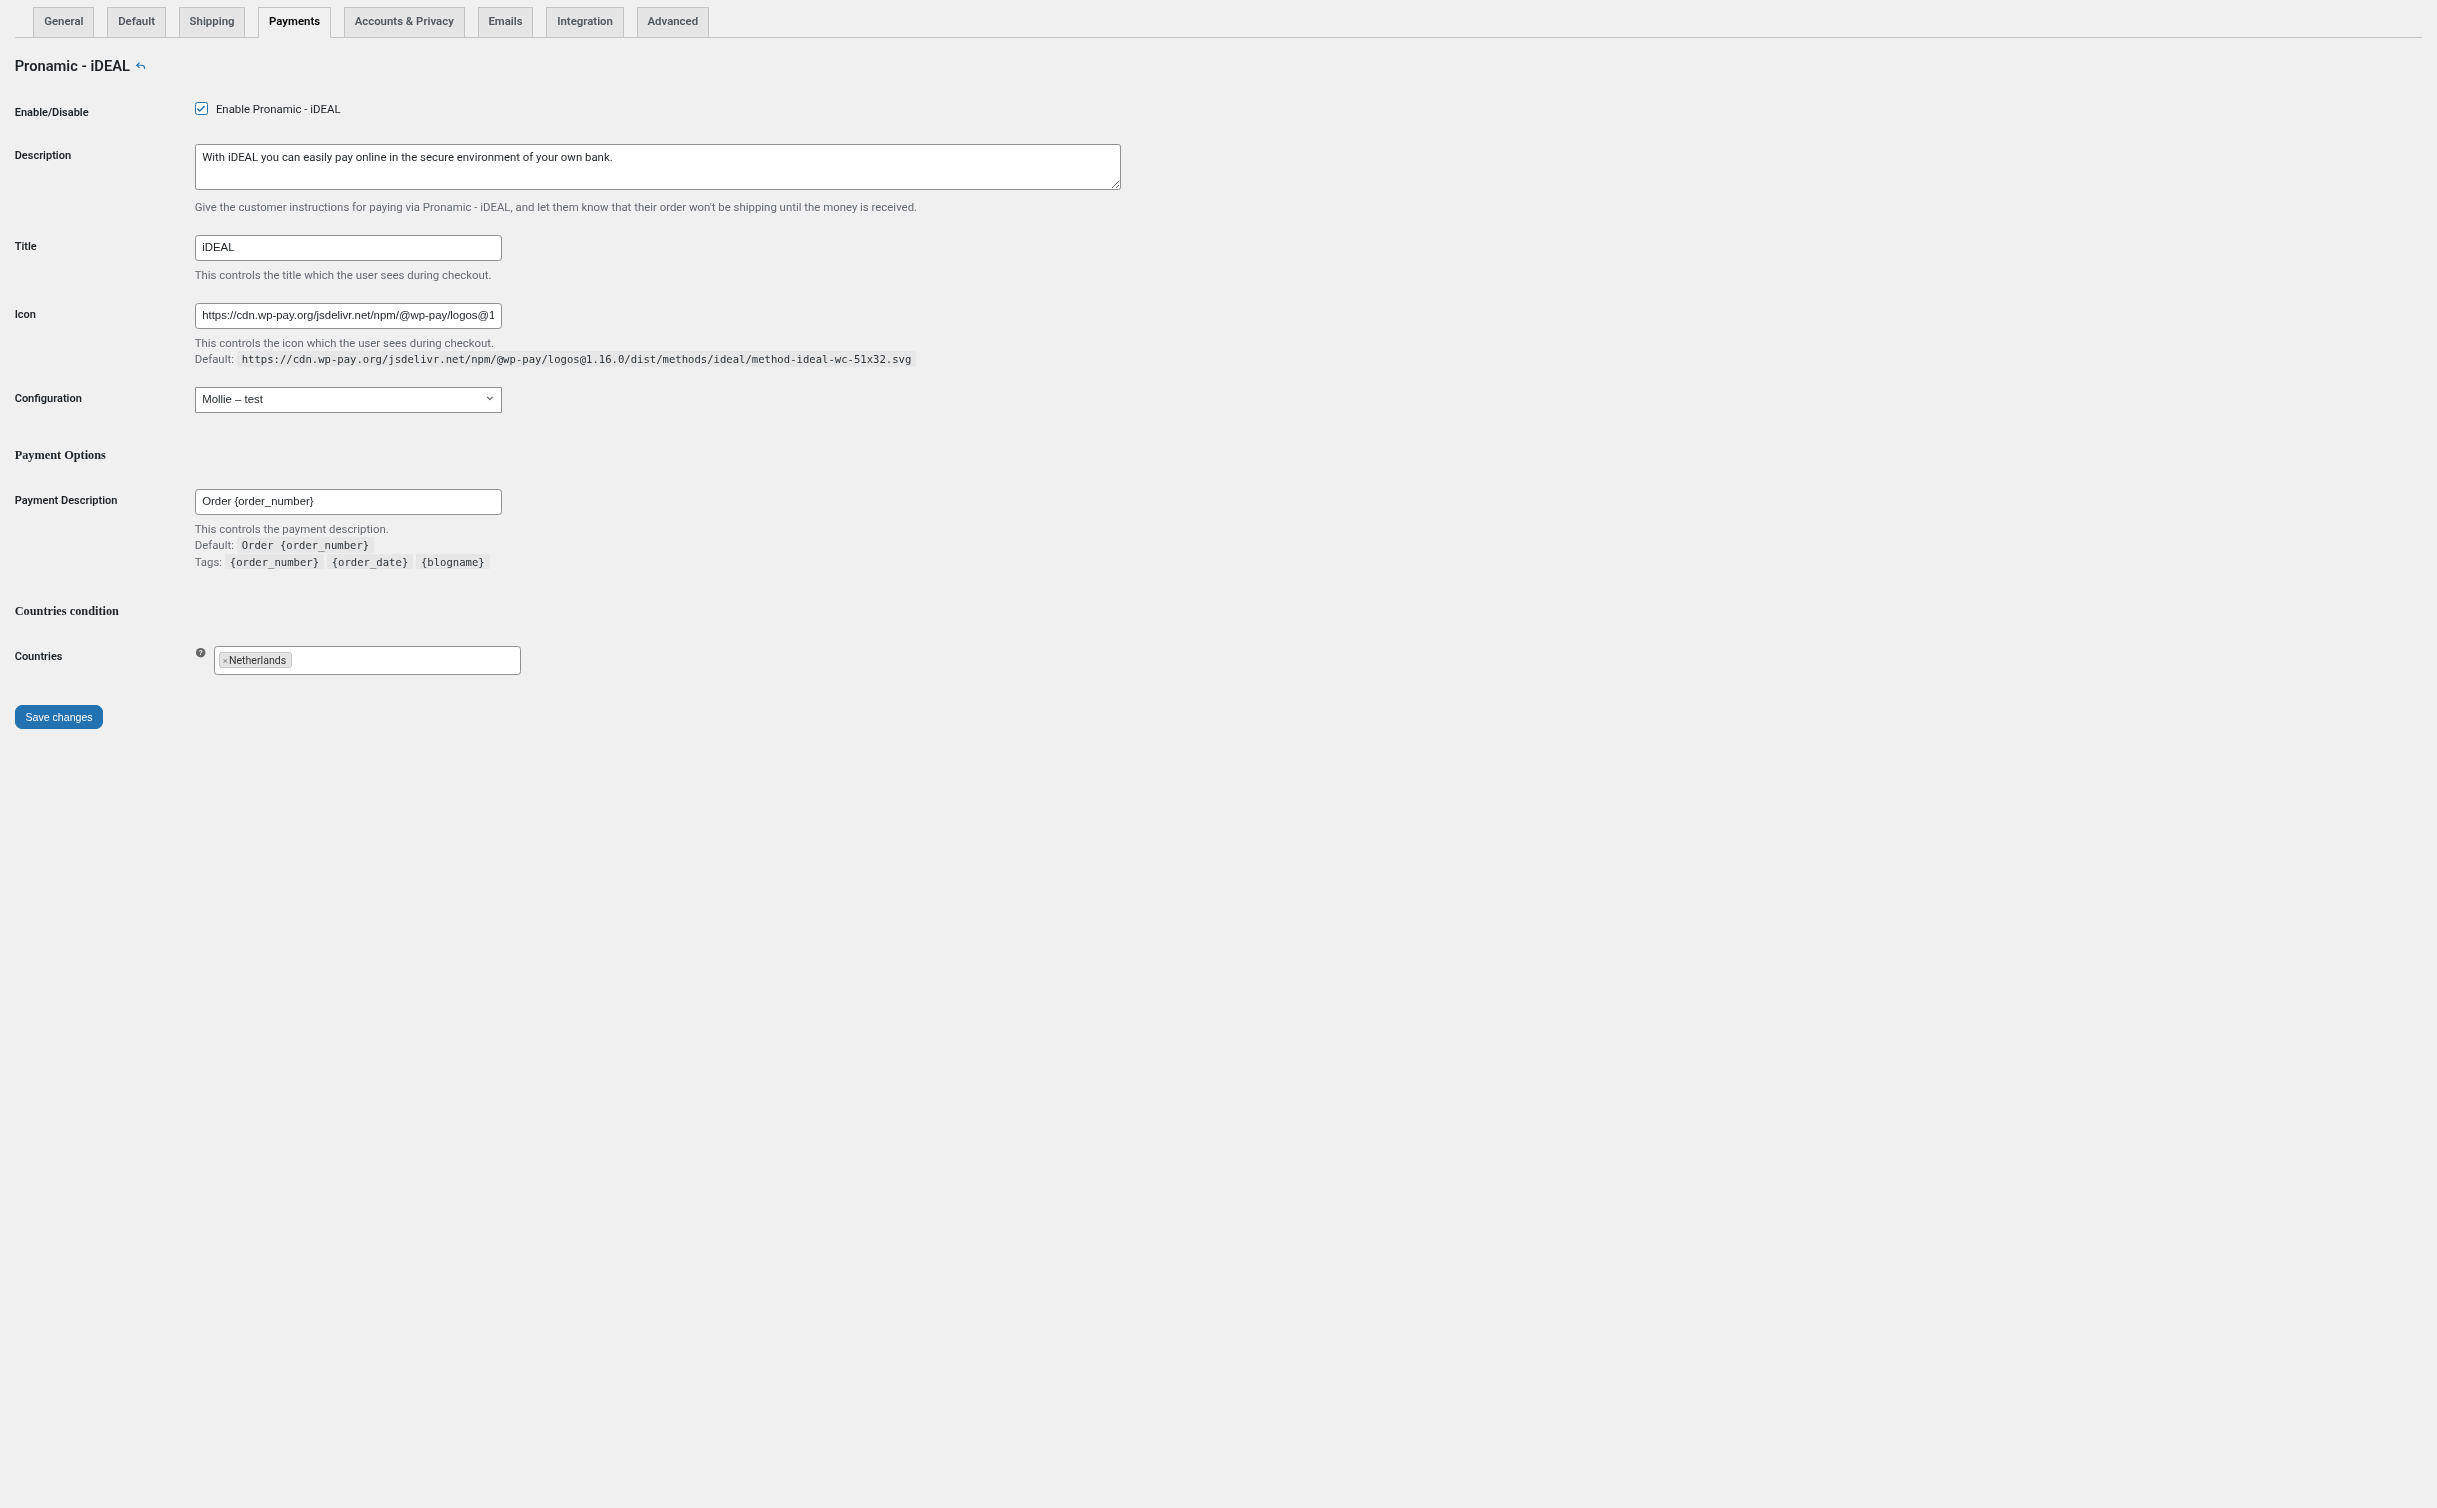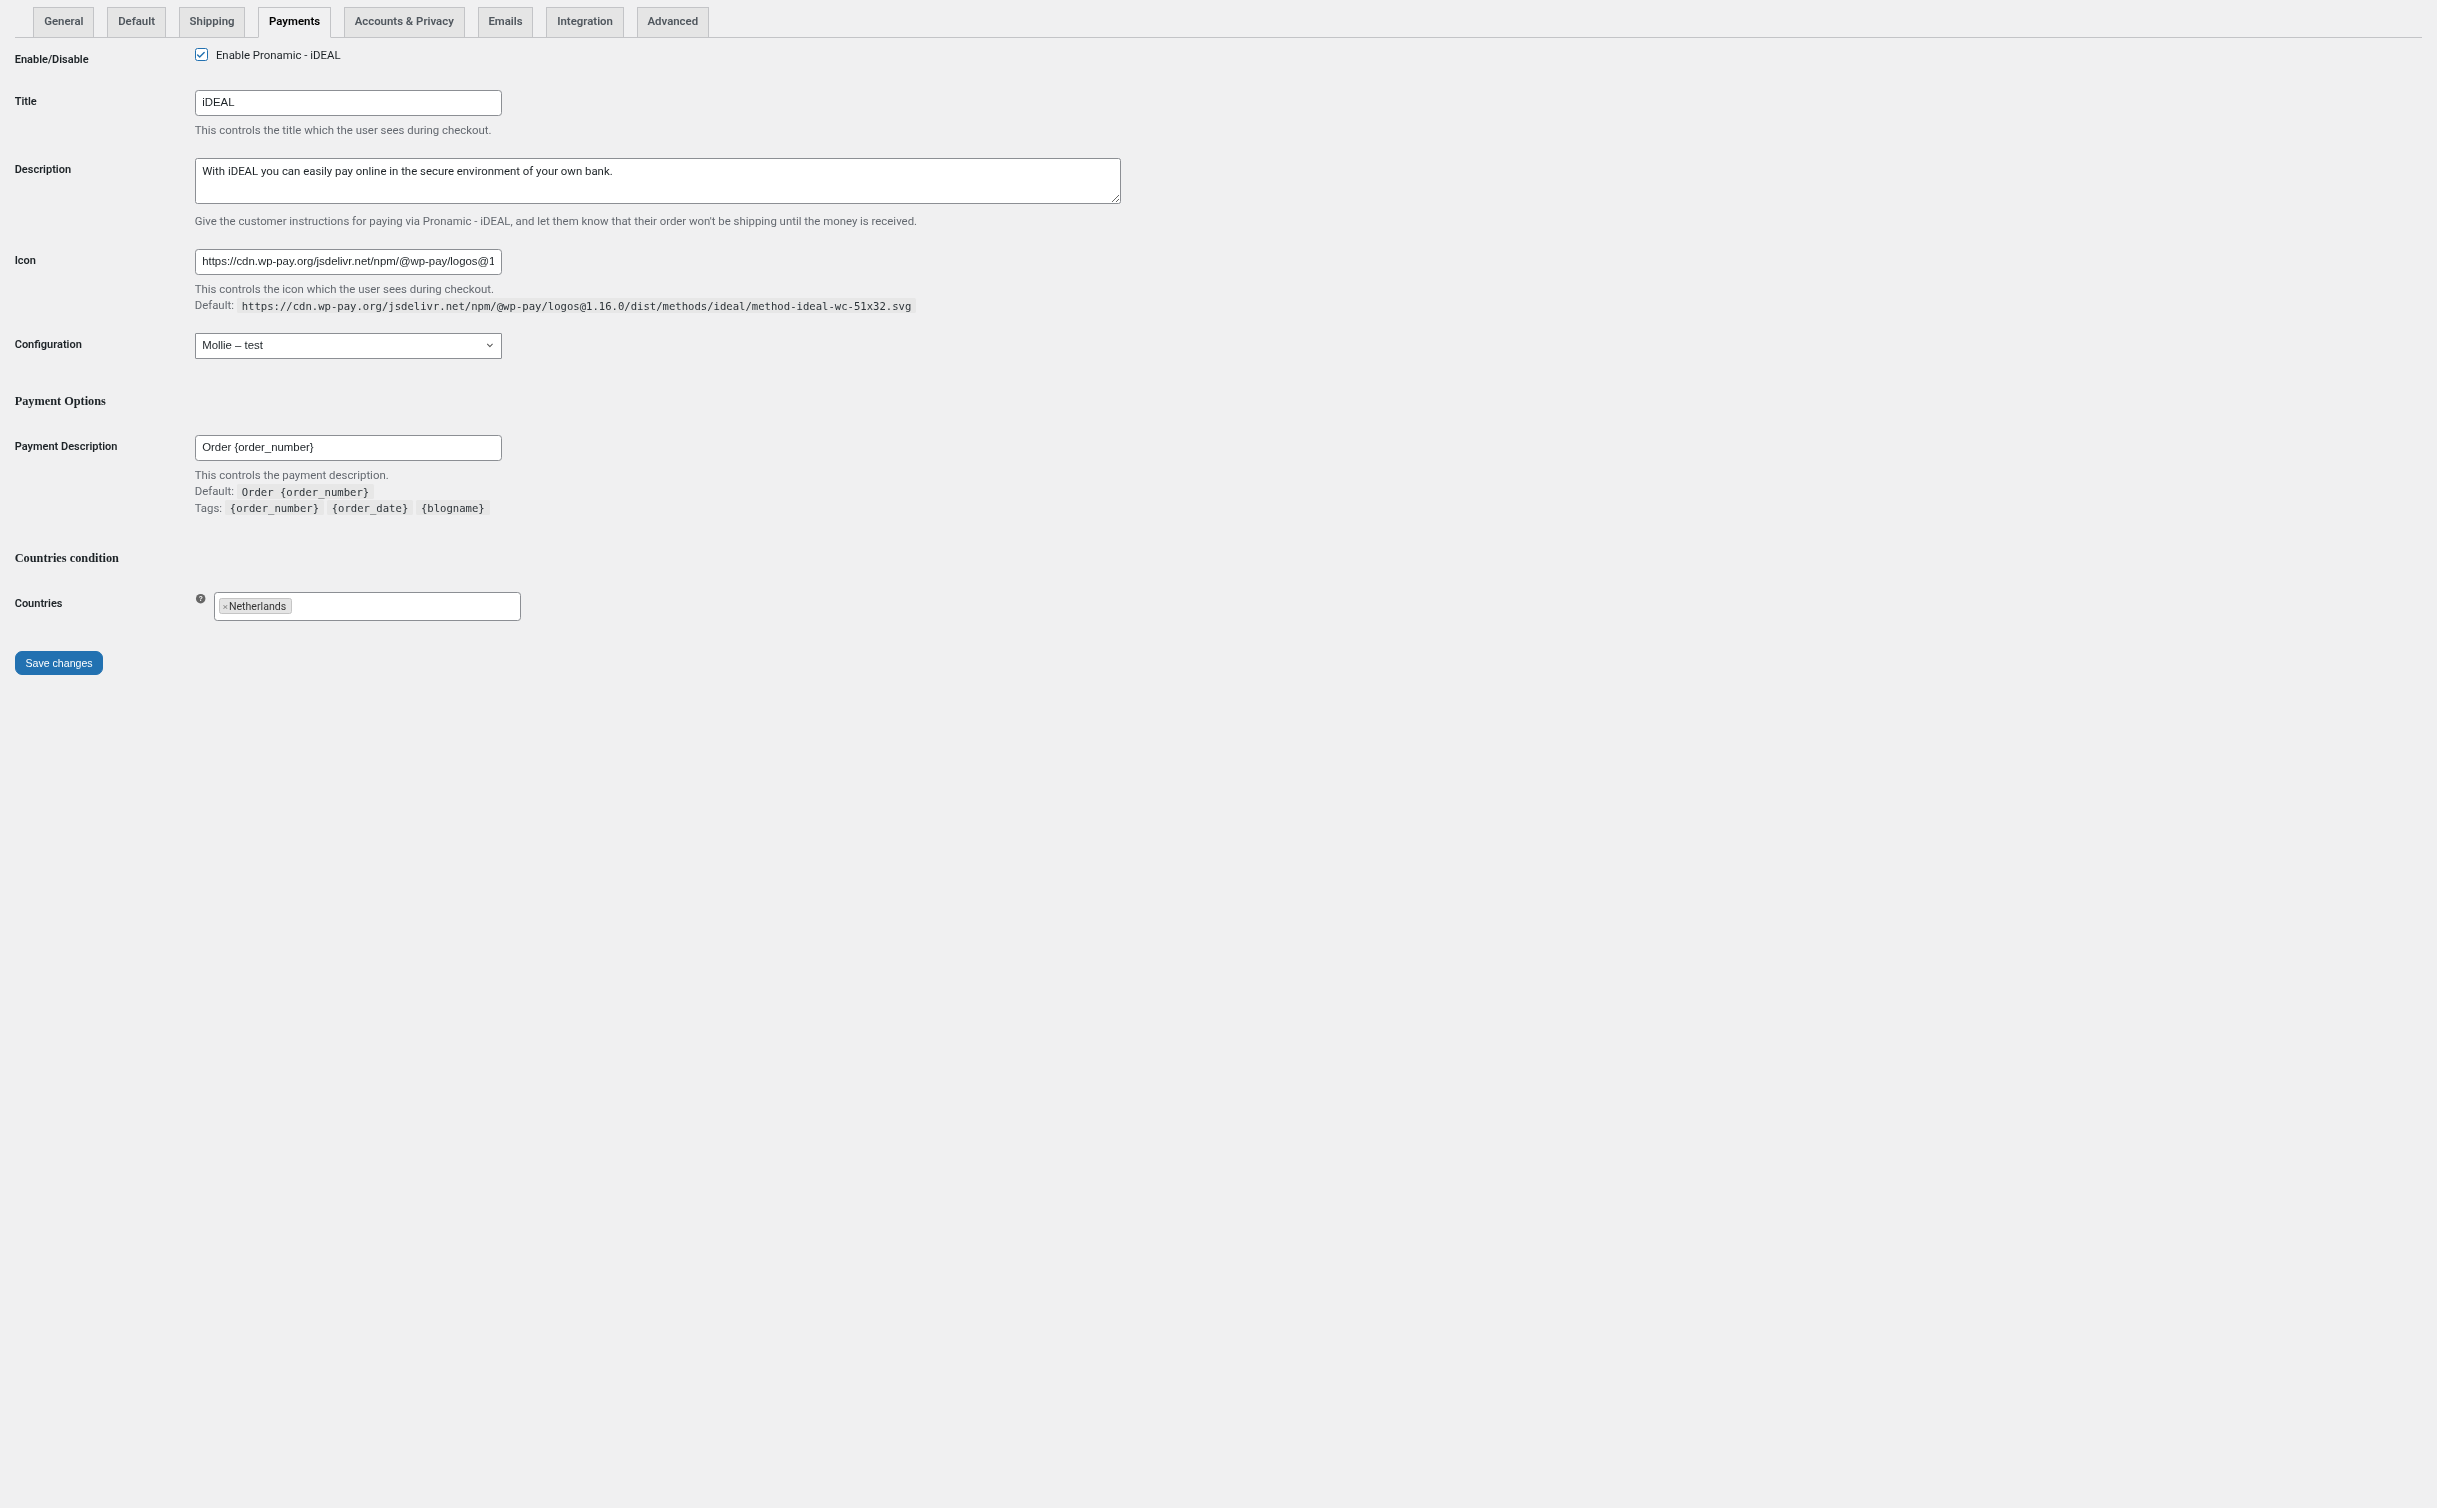--- a/index.html
+++ b/index.html
@@ -243,51 +243,60 @@
   }
   .td-inner { flex: 1; }
 </style>
 </head>
 <body>
 
 <div class="wrap">
 
   <nav class="nav-tab-wrapper"><span class="spacer-left"></span><a class="nav-tab">General</a><a class="nav-tab">Default</a><a class="nav-tab">Shipping</a><a class="nav-tab active">Payments</a><a class="nav-tab">Accounts &amp; Privacy</a><a class="nav-tab">Emails</a><a class="nav-tab">Integration</a><a class="nav-tab">Advanced</a></nav>
 
+  <h2 class="section-title">
+    <span>Pronamic - iDEAL</span>
+    <span class="back-link">
+      <svg width="11.4" height="11.4" viewBox="0 0 24 24" fill="none" stroke="currentColor" stroke-width="2.5" stroke-linecap="round" stroke-linejoin="round">
+          <path d="M9 14L4 9l5-5"></path>
+          <path d="M4 9h10a6 6 0 0 1 6 6v1"></path>
+        </svg>
+    </span>
+  </h2>
 
   <table class="form-table">
     <tbody>
 
       <tr>
         <th>Enable/Disable</th>
         <td>
           <label class="checkbox-wrap">
             <span class="checkbox">
               <svg width="9.8" height="9.8" viewBox="0 0 24 24" fill="none" stroke="#2271b1" stroke-width="3.5" stroke-linecap="round" stroke-linejoin="round">
                   <polyline points="20 6 9 17 4 12"></polyline>
                 </svg>
             </span>
             <span style="font-size:11.4px">Enable Pronamic - iDEAL</span>
           </label>
         </td>
       </tr>
 
       <tr>
+        <th>Description</th>
+        <td>
+          <textarea class="wide-textarea" style="">With iDEAL you can easily pay online in the secure environment of your own bank.</textarea>
+          <p class="description">Give the customer instructions for paying via Pronamic - iDEAL, and let them know that their order won't be shipping until the money is received.</p>
+        </td>
+      </tr>
+
+      <tr>
         <th>Title</th>
         <td>
           <input type="text" class="regular-input" value="iDEAL" style="">
           <p class="description">This controls the title which the user sees during checkout.</p>
-        </td>
-      </tr>
-
-      <tr>
-        <th>Description</th>
-        <td>
-          <textarea class="wide-textarea" style="">With iDEAL you can easily pay online in the secure environment of your own bank.</textarea>
-          <p class="description">Give the customer instructions for paying via Pronamic - iDEAL, and let them know that their order won't be shipping until the money is received.</p>
         </td>
       </tr>
 
       <tr>
         <th>Icon</th>
         <td>
           <input type="text" class="regular-input" value="https://cdn.wp-pay.org/jsdelivr.net/npm/@wp-pay/logos@1.16.0/dist/methods/ideal/method-ideal-wc-51x32.svg" style="">
           <p class="description">
             <span>This controls the icon which the user sees during checkout.</span><br>
             <span>Default:</span>

